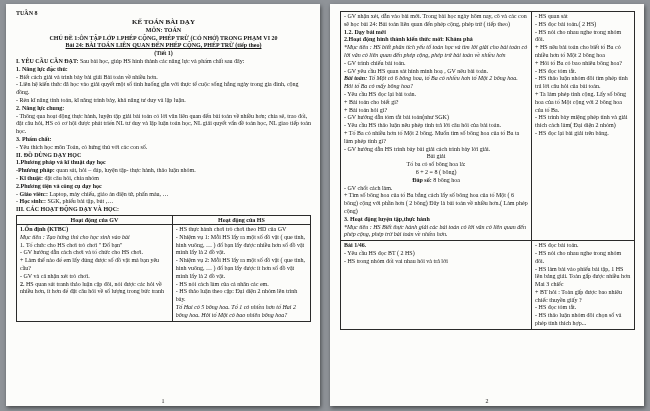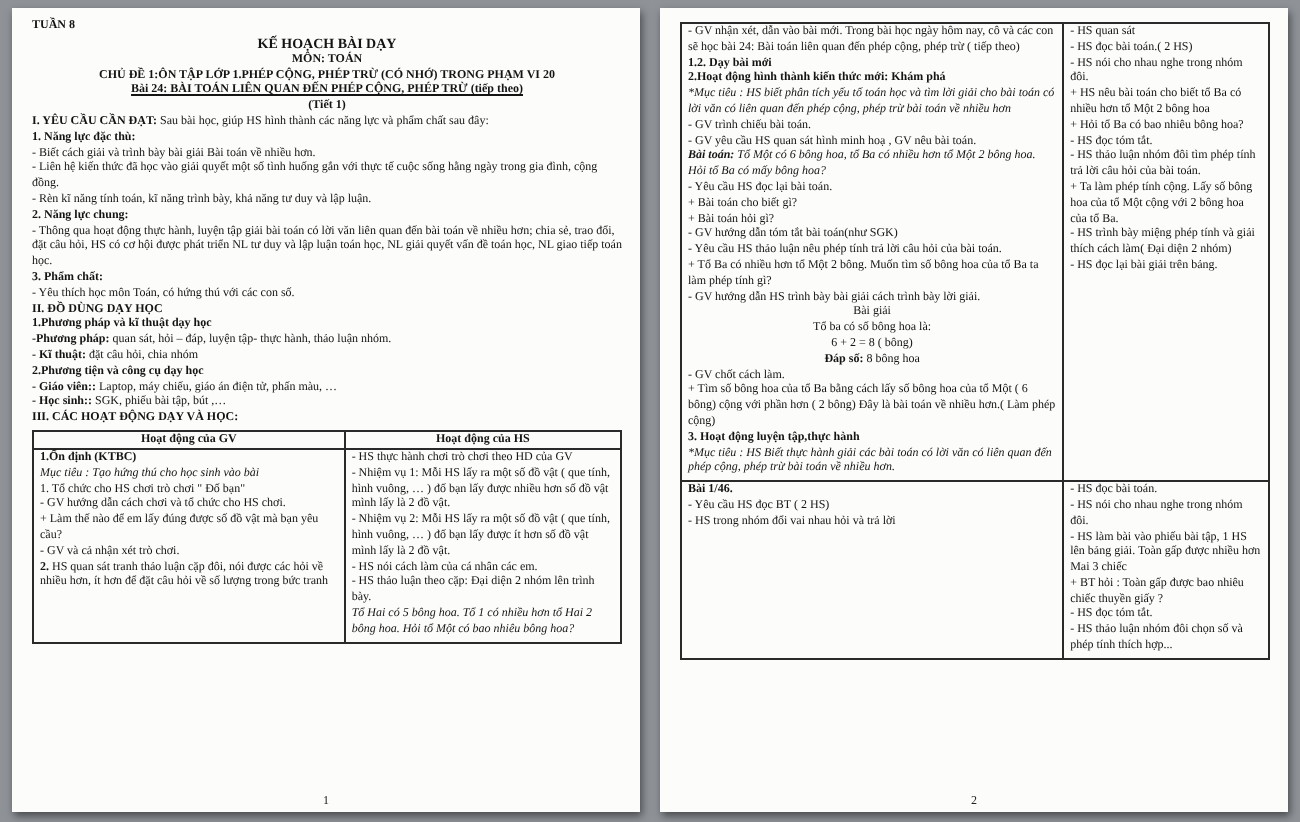--- a/index.html
+++ b/index.html
@@ -38,21 +38,21 @@
 </style>
 </head>
 <body>
 
 <div class="canvas">
 
   <div class="page">
     <div>
 
     <div class="para"><span class="lead">TUẦN 8</span></div>
-        <div class="para c t1"><span class="lead">KẾ HOẠCH BÀI DẠY</span></div>
+        <div class="para c t1"><span class="lead">KẾ TOÁN BÀI DẠY</span></div>
         <div class="para c"><span class="lead">MÔN: TOÁN</span></div>
         <div class="para c"><span class="lead">CHỦ ĐỀ 1:ÔN TẬP LỚP 1.PHÉP CỘNG, PHÉP TRỪ (CÓ NHỚ) TRONG PHẠM VI 20</span></div>
         <div class="para c u"><span class="lead">Bài 24: BÀI TOÁN LIÊN QUAN ĐẾN PHÉP CỘNG,  PHÉP TRỪ (tiếp theo)</span></div>
         <div class="para c"><span class="lead">(Tiết 1)</span></div>
         <div class="para"><span class="lead">I. YÊU CẦU CẦN ĐẠT:</span><span> Sau bài học, giúp HS hình thành các năng lực và phẩm chất sau đây:</span></div>
         <div class="para"><span class="lead">1. Năng lực đặc thù:</span></div>
         <div class="para"><span>- Biết cách giải và trình bày bài giải Bài toán về nhiều hơn.</span></div>
         <div class="para"><span>- Liên hệ kiến thức đã học vào giải quyết một số tình huống gắn với thực tế cuộc sống hằng ngày trong gia đình, cộng đồng.</span></div>
         <div class="para"><span>- Rèn kĩ năng tính toán, kĩ năng trình bày, khả năng tư duy và lập luận.</span></div>
         <div class="para"><span class="lead">2. Năng lực chung:</span></div>

